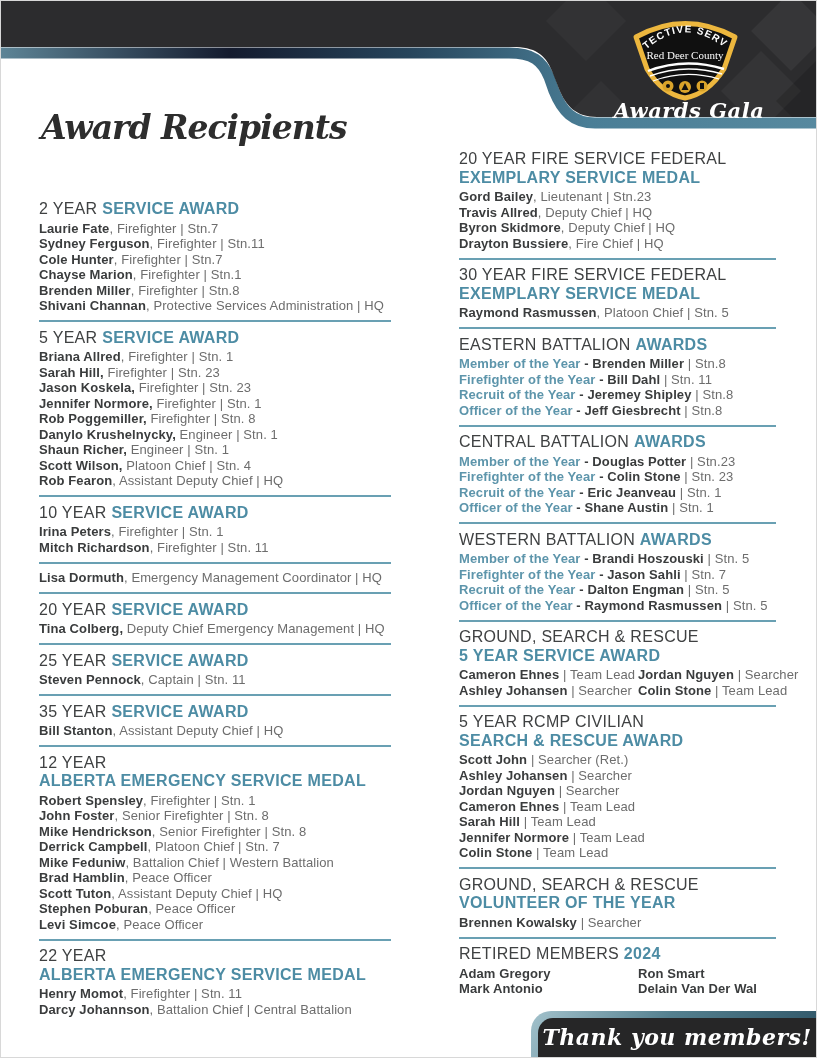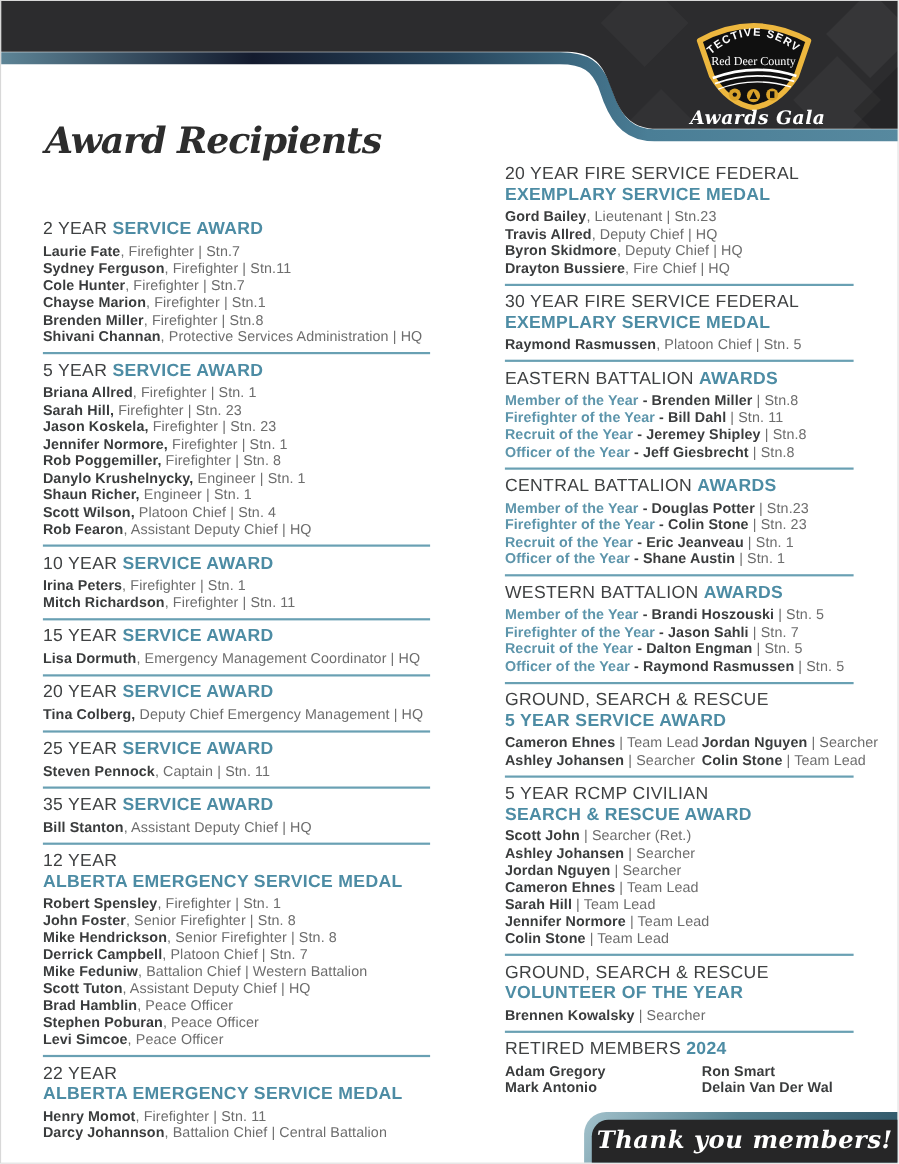--- a/index.html
+++ b/index.html
@@ -5,21 +5,21 @@
   html,body{margin:0;padding:0;background:#fff;}
   .page{
     position:relative;width:817px;height:1058px;overflow:hidden;
     background:#ffffff;border:1px solid #d8d8d8;box-sizing:border-box;
     font-family:"Liberation Sans",sans-serif;
   }
   .header-svg{position:absolute;left:0;top:0;display:block;}
   .awards-gala{
     position:absolute;left:588px;top:97px;width:200px;text-align:center;
     font-family:"DejaVu Serif",serif;font-style:italic;font-weight:700;
-    font-size:17px;color:#ffffff;letter-spacing:.5px;
+    font-size:21px;color:#ffffff;letter-spacing:.5px;
   }
   .page-title{
     position:absolute;left:36px;top:103px;
     font-family:"DejaVu Serif",serif;font-style:italic;font-weight:700;
     font-size:33px;color:#2d2d2d;letter-spacing:-1px;
   }
   .col{position:absolute;font-size:13px;color:#3a3c3d;}
   .col-left{left:38px;top:151px;width:352px;margin-top:48px;}
   .col-right{left:458px;top:149px;width:317px;}
   .heading{font-size:16px;line-height:18.5px;margin-bottom:2px;letter-spacing:.3px;white-space:nowrap;}
@@ -140,23 +140,20 @@
         <div class="heading">
           <div class="h-line"><span class="sg-hd">10 YEAR </span><span class="sg-ht">SERVICE AWARD</span></div>
         </div>
         <div class="entries">
           <div class="entry"><span class="sg-n">Irina Peters</span><span class="sg-m">, Firefighter | Stn. 1</span></div>
           <div class="entry"><span class="sg-n">Mitch Richardson</span><span class="sg-m">, Firefighter | Stn. 11</span></div>
         </div>
         <div class="divider"></div>
       </div>
       <div class="section">
-        <div class="heading">
-          <div class="h-line"><span class="sg-hd">15 YEAR </span><span class="sg-ht">SERVICE AWARD</span></div>
-        </div>
         <div class="entries">
           <div class="entry"><span class="sg-n">Lisa Dormuth</span><span class="sg-m">, Emergency Management Coordinator | HQ</span></div>
         </div>
         <div class="divider"></div>
       </div>
       <div class="section">
         <div class="heading">
           <div class="h-line"><span class="sg-hd">20 YEAR </span><span class="sg-ht">SERVICE AWARD</span></div>
         </div>
         <div class="entries">
@@ -186,22 +183,22 @@
         <div class="heading">
           <div class="h-line"><span class="sg-hd">12 YEAR</span></div>
           <div class="h-line"><span class="sg-ht">ALBERTA EMERGENCY SERVICE MEDAL</span></div>
         </div>
         <div class="entries">
           <div class="entry"><span class="sg-n">Robert Spensley</span><span class="sg-m">, Firefighter | Stn. 1</span></div>
           <div class="entry"><span class="sg-n">John Foster</span><span class="sg-m">, Senior Firefighter | Stn. 8</span></div>
           <div class="entry"><span class="sg-n">Mike Hendrickson</span><span class="sg-m">, Senior Firefighter | Stn. 8</span></div>
           <div class="entry"><span class="sg-n">Derrick Campbell</span><span class="sg-m">, Platoon Chief | Stn. 7</span></div>
           <div class="entry"><span class="sg-n">Mike Feduniw</span><span class="sg-m">, Battalion Chief | Western Battalion</span></div>
+          <div class="entry"><span class="sg-n">Brad Hamblin</span><span class="sg-m">, Peace Officer</span></div>
           <div class="entry"><span class="sg-n">Scott Tuton</span><span class="sg-m">, Assistant Deputy Chief | HQ</span></div>
-          <div class="entry"><span class="sg-n">Brad Hamblin</span><span class="sg-m">, Peace Officer</span></div>
           <div class="entry"><span class="sg-n">Stephen Poburan</span><span class="sg-m">, Peace Officer</span></div>
           <div class="entry"><span class="sg-n">Levi Simcoe</span><span class="sg-m">, Peace Officer</span></div>
         </div>
         <div class="divider"></div>
       </div>
       <div class="section">
         <div class="heading">
           <div class="h-line"><span class="sg-hd">22 YEAR</span></div>
           <div class="h-line"><span class="sg-ht">ALBERTA EMERGENCY SERVICE MEDAL</span></div>
         </div>

